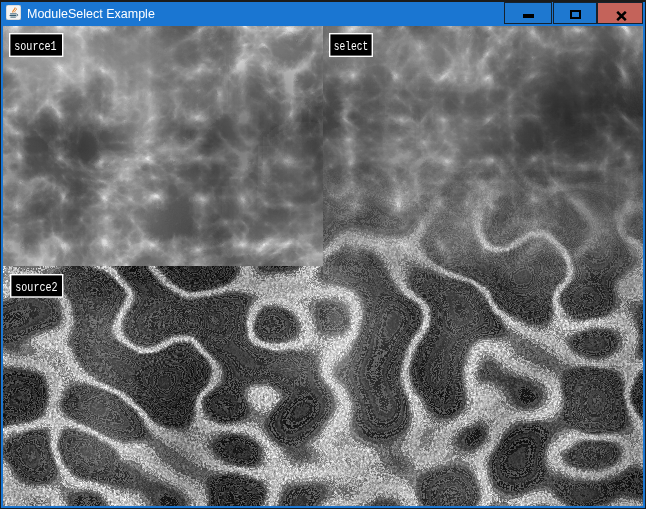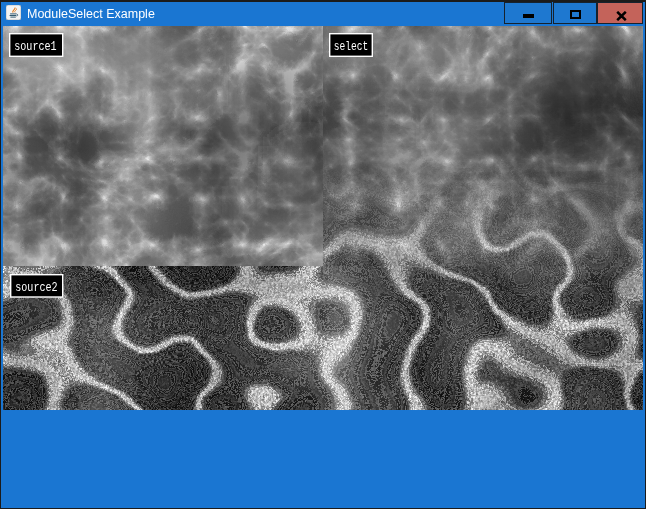--- a/index.html
+++ b/index.html
@@ -6,21 +6,21 @@
   body{width:646px;height:509px;position:relative;overflow:hidden;
        background:#1b1b1b;font-family:"Liberation Sans",sans-serif;-webkit-font-smoothing:antialiased}
   .frame{position:absolute;left:1px;top:1.5px;width:644px;height:506.5px;background:#1a76d2}
   .appicon{position:absolute;left:6px;top:5px;width:15px;height:15px}
   .btn{position:absolute;top:2px;height:22px;border:1px solid #16222e;box-sizing:border-box}
   .btn.min{left:504px;width:48px;background:#1e78d0}
   .btn.max{left:553px;width:44px;background:#1e78d0}
   .btn.close{left:597px;width:46px;background:#c4635a}
   .dash{position:absolute;left:18px;top:11px;width:11px;height:3.5px;background:#000}
   .sq{position:absolute;left:16px;top:7px;width:11px;height:9px;border:2px solid #000;box-sizing:border-box}
-  .content{position:absolute;left:3px;top:26px;width:640px;height:384px;background:#777;overflow:hidden}
+  .content{position:absolute;left:3px;top:26px;width:640px;height:480px;background:#777;overflow:hidden}
   .labels{position:absolute;left:0;top:0;z-index:10;filter:brightness(1)}
   svg{display:block}
   .selbg{position:absolute;left:-160px;top:-258px}
   .smwrap{position:absolute;left:320px;top:0;width:320px;height:480px;overflow:hidden;
      -webkit-mask-image:linear-gradient(180deg,#000 0px,#000 130px,rgba(0,0,0,0.6) 195px,rgba(0,0,0,0.3) 245px,rgba(0,0,0,0.08) 275px,transparent 298px);
      mask-image:linear-gradient(180deg,#000 0px,#000 130px,rgba(0,0,0,0.6) 195px,rgba(0,0,0,0.3) 245px,rgba(0,0,0,0.08) 275px,transparent 298px)}
   .smoothtop{position:absolute;left:-15px;top:-125px}
   .src1wrap{position:absolute;left:0;top:0;width:320px;height:240px;overflow:hidden}
   .sculpt{position:absolute;left:0;top:0;width:640px;height:480px;z-index:5;background:
      radial-gradient(130px 90px at 585px 95px, rgba(0,0,0,0.24) 0%, rgba(0,0,0,0.12) 55%, transparent 100%),

